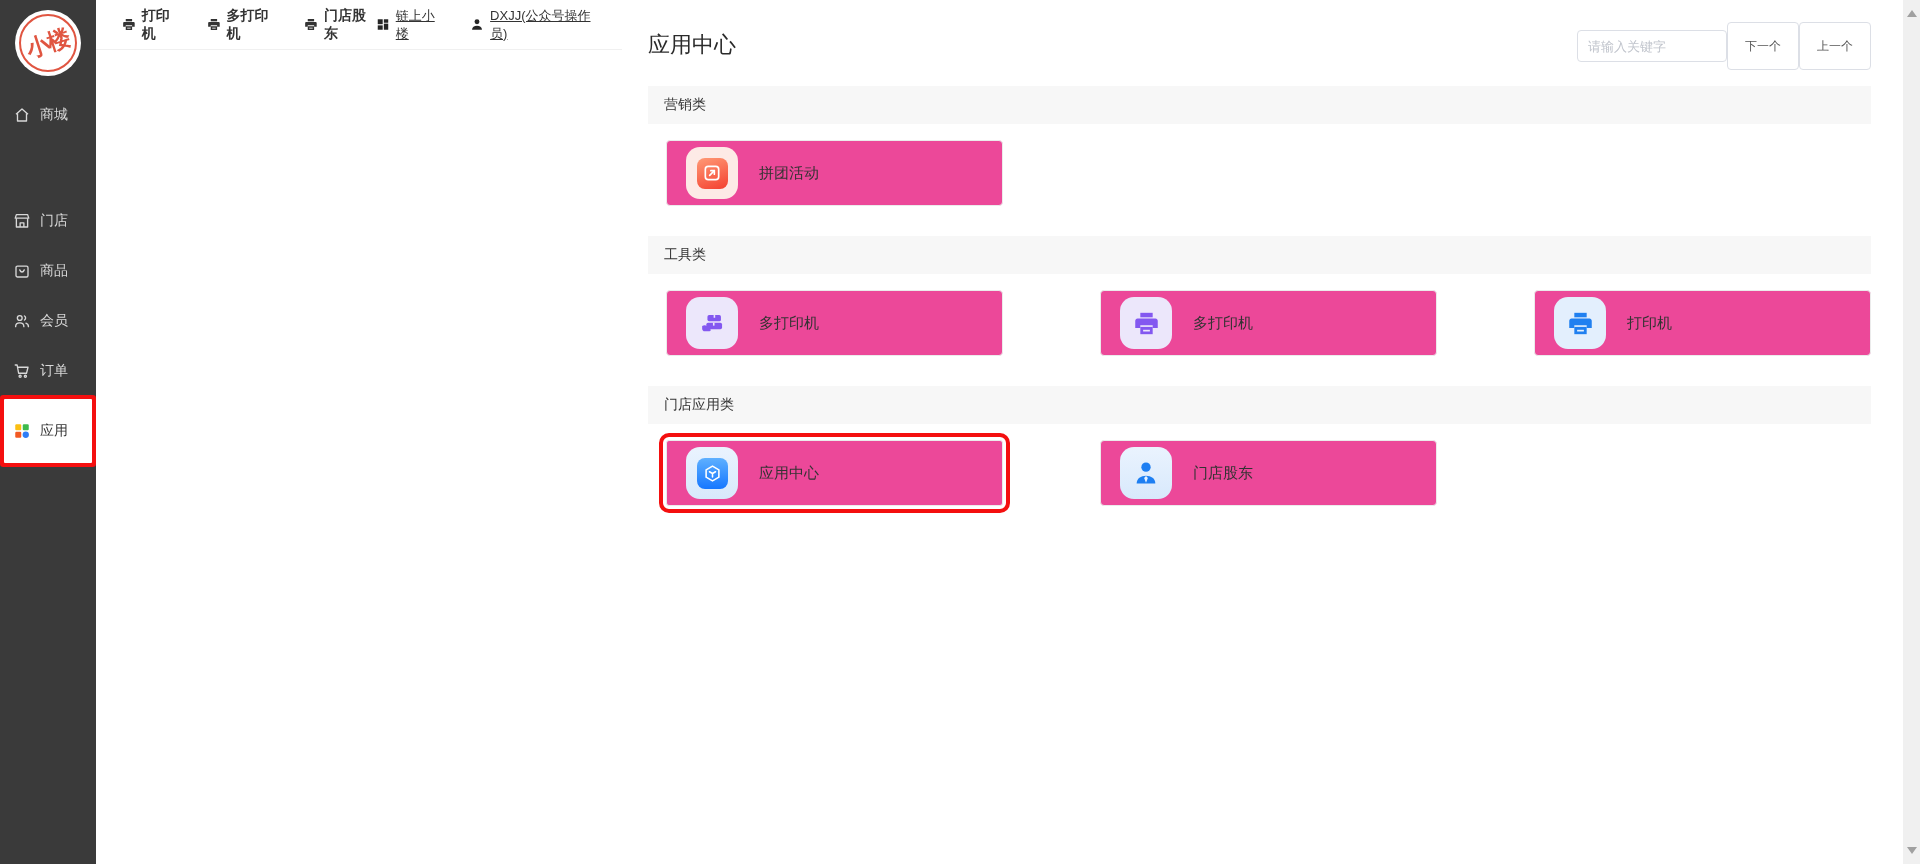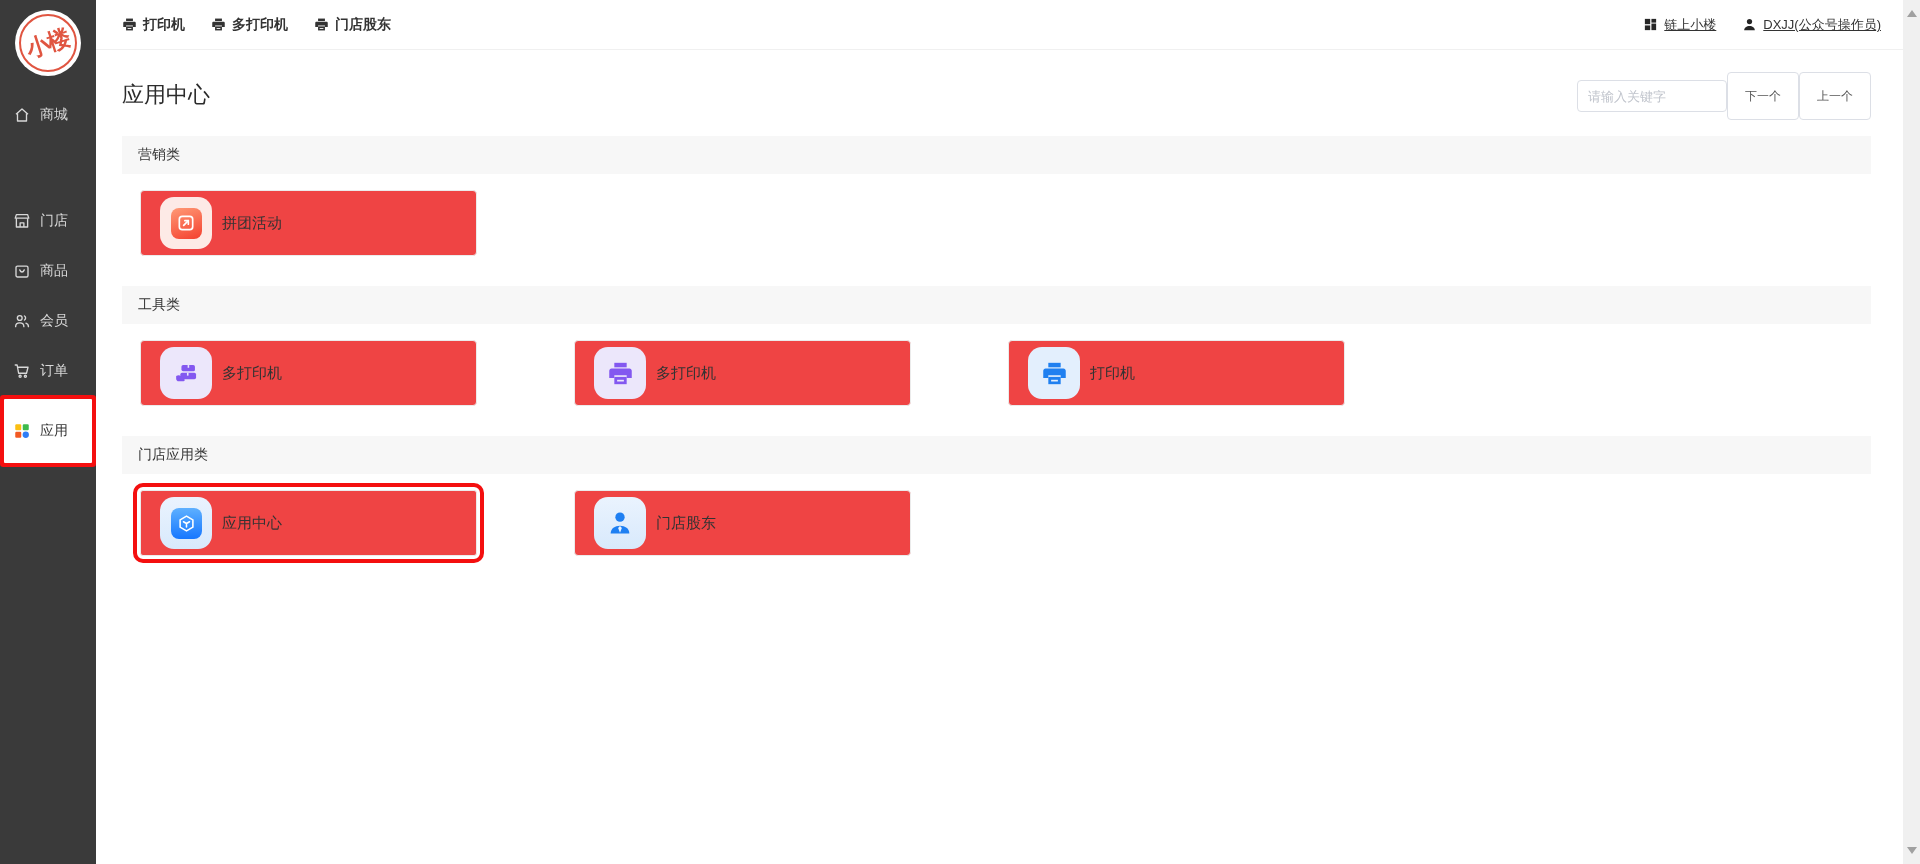--- a/index.html
+++ b/index.html
@@ -18,38 +18,38 @@
   .nav-item { height:50px; display:flex; align-items:center; padding-left:13px; gap:9px; color:#d8d8d8; font-size:14px; cursor:pointer; }
   .nav-item svg { flex:0 0 auto; }
   .nav-gap { height:56px; }
   .nav-item.active {
     background:#fff; color:#333; height:64px;
     margin:3px 4px 0; width:calc(100% - 8px); padding-left:9px;
     box-shadow:0 0 0 4px #f40f0f; border-radius:1px;
   }
 
   
-  .main { flex:1; display:flex; flex-direction:column; height:100%; background:#fff; }
+  .main { flex:1; display:flex; flex-direction:row; height:100%; background:#fff; }
   .topbar { height:50px; min-height:50px; border-bottom:1px solid #f0f0f0; display:flex; align-items:center; justify-content:space-between; padding:0 22px 0 26px; }
   .topbar-left { display:flex; align-items:center; gap:26px; }
   .top-tab { display:flex; align-items:center; gap:6px; font-size:14px; font-weight:bold; color:#333; cursor:pointer; }
   .topbar-right { display:flex; align-items:center; gap:26px;text-decoration:underline; }
   .top-meta { display:flex; align-items:center; gap:6px; font-size:13px; color:#333; cursor:pointer; }
 
   .content { padding:22px 32px 0 26px; flex:1; }
   .page-head { display:flex; align-items:flex-start; justify-content:space-between; margin-bottom:16px; }
   .page-title { font-size:22px; font-weight:500; color:#2b2b2b; margin-top:8px; }
   .head-controls { display:flex; align-items:center; }
   .search-input { width:150px; height:32px; border:1px solid #dcdfe6; border-radius:4px; padding:0 10px; font-size:13px; color:#333; outline:none; font-family:inherit; }
   .search-input::placeholder { color:#c0c4cc; }
   .btn { height:48px; padding:0 17px; background:#fff; border:1px solid #dcdfe6; border-radius:4px; font-size:12px; color:#555; cursor:pointer; font-family:inherit; }
 
   .section-band { height:38px; background:#f7f7f7; display:flex; align-items:center; padding:0 16px; font-size:14px; color:#333; }
   .cards-row { display:flex; gap:97px; padding:16px 0 30px 18px; }
-  .app-card { width:337px; height:66px; border:1px solid #ebebeb; border-radius:4px; background:#ef4444; display:flex; align-items:center; padding-left:19px; gap:10px; cursor:pointer; }
+  .app-card { width:337px; height:66px; border:1px solid #ebebeb; border-radius:4px; background:#ec4899; display:flex; align-items:center; padding-left:19px; gap:21px; cursor:pointer; }
   .app-card.highlighted { outline:4px solid #f40f0f; outline-offset:3px; border-radius:3px; }
   .app-name { font-size:15px; color:#333; }
 
   .tile { width:52px; height:52px; border-radius:14px; display:flex; align-items:center; justify-content:center; }
   .tile-red-soft    { background:#fdeae6; }
   .tile-purple-soft { background:#ece7fb; color:#8358f0; }
   .tile-blue-soft   { background:#e3effd; color:#2080f0; }
   .tile-blue-grad   { background:linear-gradient(180deg,#eaf3fe,#d8e9fc); color:#1e7ff2; }
   .inner-tile { width:31px; height:31px; border-radius:8px; display:flex; align-items:center; justify-content:center; }
   .inner-red  { background:linear-gradient(160deg,#ff9a76,#f4402f); }

